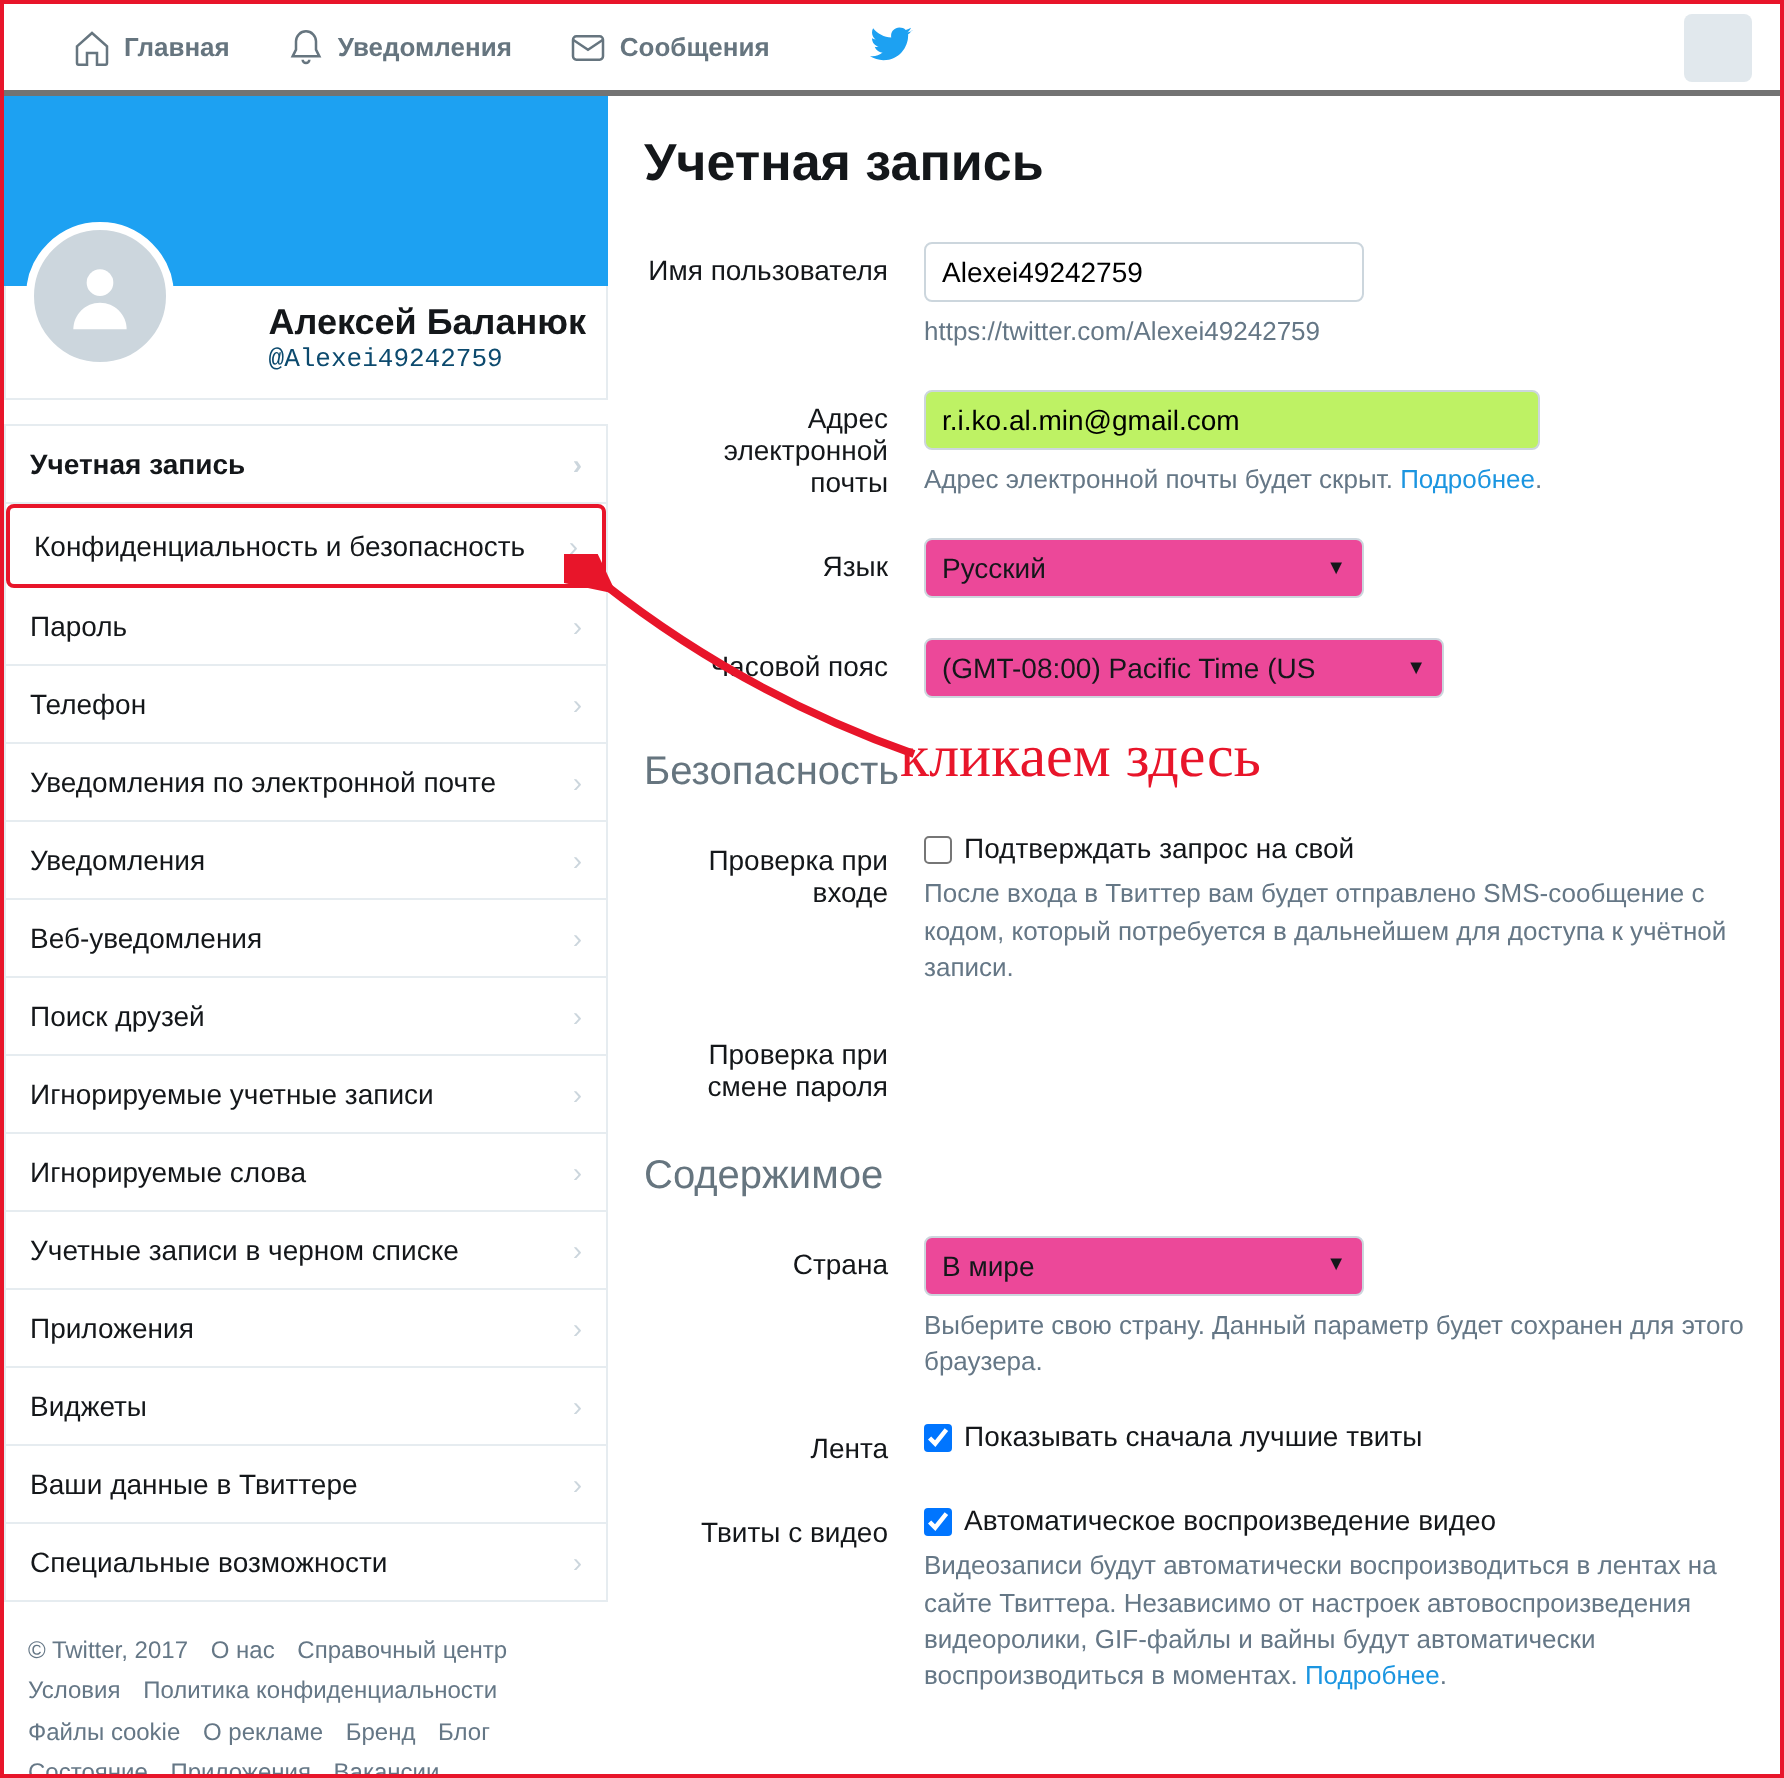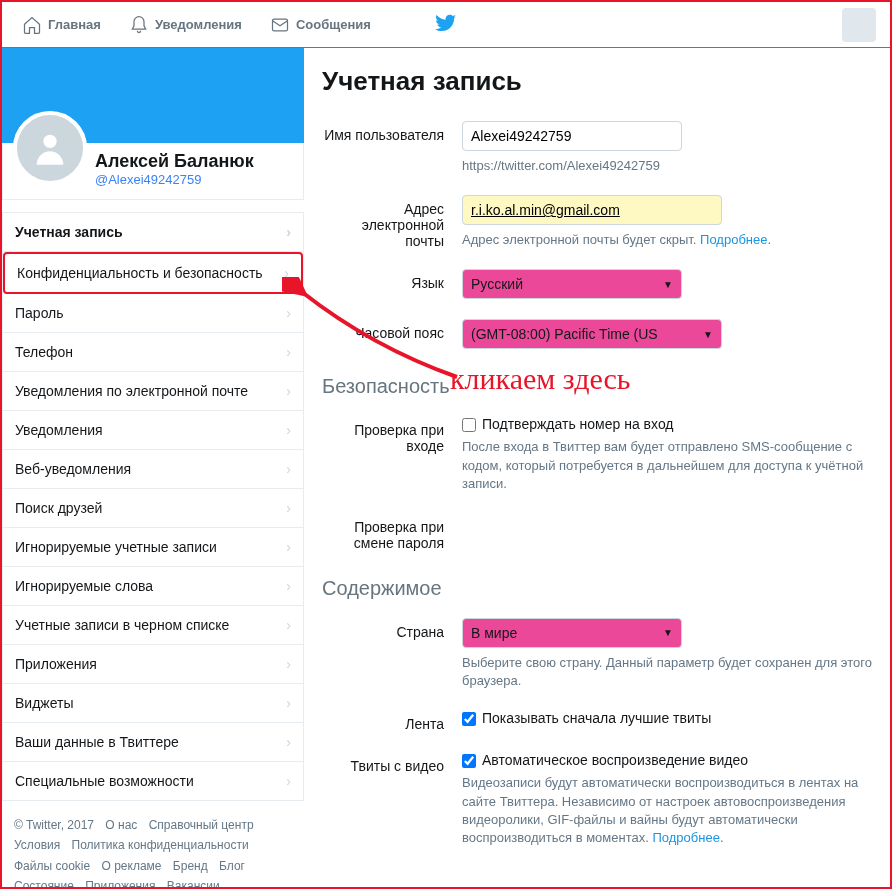--- a/index.html
+++ b/index.html
@@ -1,45 +1,45 @@
 <!DOCTYPE html>
 <html><head>
 <meta charset="utf-8">
 <style>
 * { box-sizing: border-box; margin: 0; padding: 0; }
 body { font-family: "Segoe UI", Arial, sans-serif; font-size: 14px; color: #14171a; background: #fff; width: 892px; }
 .frame { border: 2px solid #e8152a; width: 892px; height: 889px; overflow: hidden; position: relative; }
-.topnav { display: flex; align-items: center; height: 46px; border-bottom: 1px solid #737373; padding: 0 6px; position: relative; }
+.topnav { display: flex; align-items: center; height: 46px; border-bottom: 3px solid #737373; padding: 0 20px; position: relative; }
 .nav-item { display: flex; align-items: center; gap: 6px; padding: 0 14px; height: 100%; color: #66757f; font-weight: 700; font-size: 13px; cursor: pointer; }
 .nav-item .ico { width: 20px; height: 20px; stroke: #66757f; fill: none; stroke-width: 1.5; }
 .bird { position: absolute; left: 50%; transform: translateX(-50%); }
 .bird svg { width: 22px; height: 22px; fill: #1da1f2; }
 .avatar-mini { position: absolute; right: 14px; width: 34px; height: 34px; background: #e1e8ed; border-radius: 4px; }
 .content { display: flex; }
 .left-col { width: 302px; min-width: 302px; }
 .cover { height: 95px; background: #1da1f2; position: relative; }
-.profile-head { display: flex; align-items: center; gap: 8px; padding: 8px 10px 12px 10px; border: 1px solid #e6ecf0; border-top: none; position: relative; }
+.profile-head { display: flex; align-items: center; gap: 8px; padding: 8px 10px 12px 10px; border: 1px solid #e6ecf0; border-top: none; position: relative; justify-content: space-between; }
 .avatar-big { width: 74px; height: 74px; border-radius: 50%; background: #ccd6dd; display: flex; align-items: center; justify-content: center; border: 4px solid #fff; margin-top: -42px; position: relative; z-index: 2; }
 .avatar-big svg { width: 40px; height: 40px; fill: #fff; }
 .prof-name { font-size: 18px; font-weight: 700; }
-.prof-handle { color: #3b82f6; font-size: 13px; }
+.prof-handle { color: #0c4a6e; font-size: 13px; font-family: Liberation Mono, monospace; }
 .settings-list { border-left: 1px solid #e6ecf0; border-right: 1px solid #e6ecf0; margin-top: 12px; }
 .s-item { display: flex; justify-content: space-between; align-items: center; padding: 11px 12px; border-bottom: 1px solid #e6ecf0; cursor: pointer; font-size: 14px; color: #14171a; }
 .s-item:first-child { border-top: 1px solid #e6ecf0; font-weight: 700; }
 .s-item.highlight { border: 2px solid #e8152a; border-radius: 4px; color: #14171a; }
 .chev { color: #ccd6dd; }
 .footer { padding: 14px 12px; color: #657786; font-size: 12px; line-height: 1.7; }
 .footer span { margin-right: 8px; white-space: nowrap; }
 .main-col { flex: 1; padding: 18px 0 18px 18px; }
 .page-title { font-size: 26px; font-weight: 700; margin-bottom: 24px; }
 .form-row { display: flex; margin-bottom: 20px; }
 .form-label { width: 140px; text-align: right; padding-right: 18px; padding-top: 6px; color: #14171a; font-size: 14px; }
 .form-body { flex: 1; }
 .text-input { width: 220px; padding: 6px 8px; border: 1px solid #ccd6dd; border-radius: 4px; font-size: 14px; }
-.text-input.hl { background: #fef9c3; width: 260px; text-decoration: underline; }
+.text-input.hl { background: #bef264; width: 308px; }
 .select-input { width: 220px; padding: 6px 8px; border: 1px solid #ccd6dd; border-radius: 4px; font-size: 14px; background: #ec4899; position: relative; display: flex; justify-content: space-between; align-items: center; }
 .select-input.wide { width: 260px; }
 .caret { font-size: 10px; }
 .help { color: #657786; font-size: 13px; margin-top: 6px; line-height: 1.4; }
 .help a, .link { color: #1b95e0; text-decoration: none; }
 .section-h { font-size: 20px; font-weight: 400; color: #66757f; margin: 26px 0 18px 0; }
 .chk-row { display: flex; align-items: flex-start; gap: 6px; }
 .chk { width: 14px; height: 14px; margin-top: 2px; }
 .chk-label { font-size: 14px; }
 .annotation { position: absolute; top: 360px; left: 448px; color: #e8152a; font-family: "Comic Sans MS", cursive; font-size: 30px; font-weight: 400; pointer-events: none; z-index: 10; }
@@ -215,21 +215,21 @@
         </div>
       </div>
 
       <div class="section-h">Безопасность</div>
 
       <div class="form-row">
         <div class="form-label">Проверка при входе</div>
         <div class="form-body">
           <div class="chk-row">
               <input type="checkbox" class="chk" style="">
-              <span class="chk-label">Подтверждать номер на вход</span>
+              <span class="chk-label">Подтверждать запрос на свой</span>
             </div>
           <div class="help">После входа в Твиттер вам будет отправлено SMS-сообщение с кодом, который потребуется в дальнейшем для доступа к учётной записи.</div>
         </div>
       </div>
 
       <div class="form-row">
         <div class="form-label">Проверка при смене пароля</div>
       </div>
 
       <div class="section-h">Содержимое</div>

